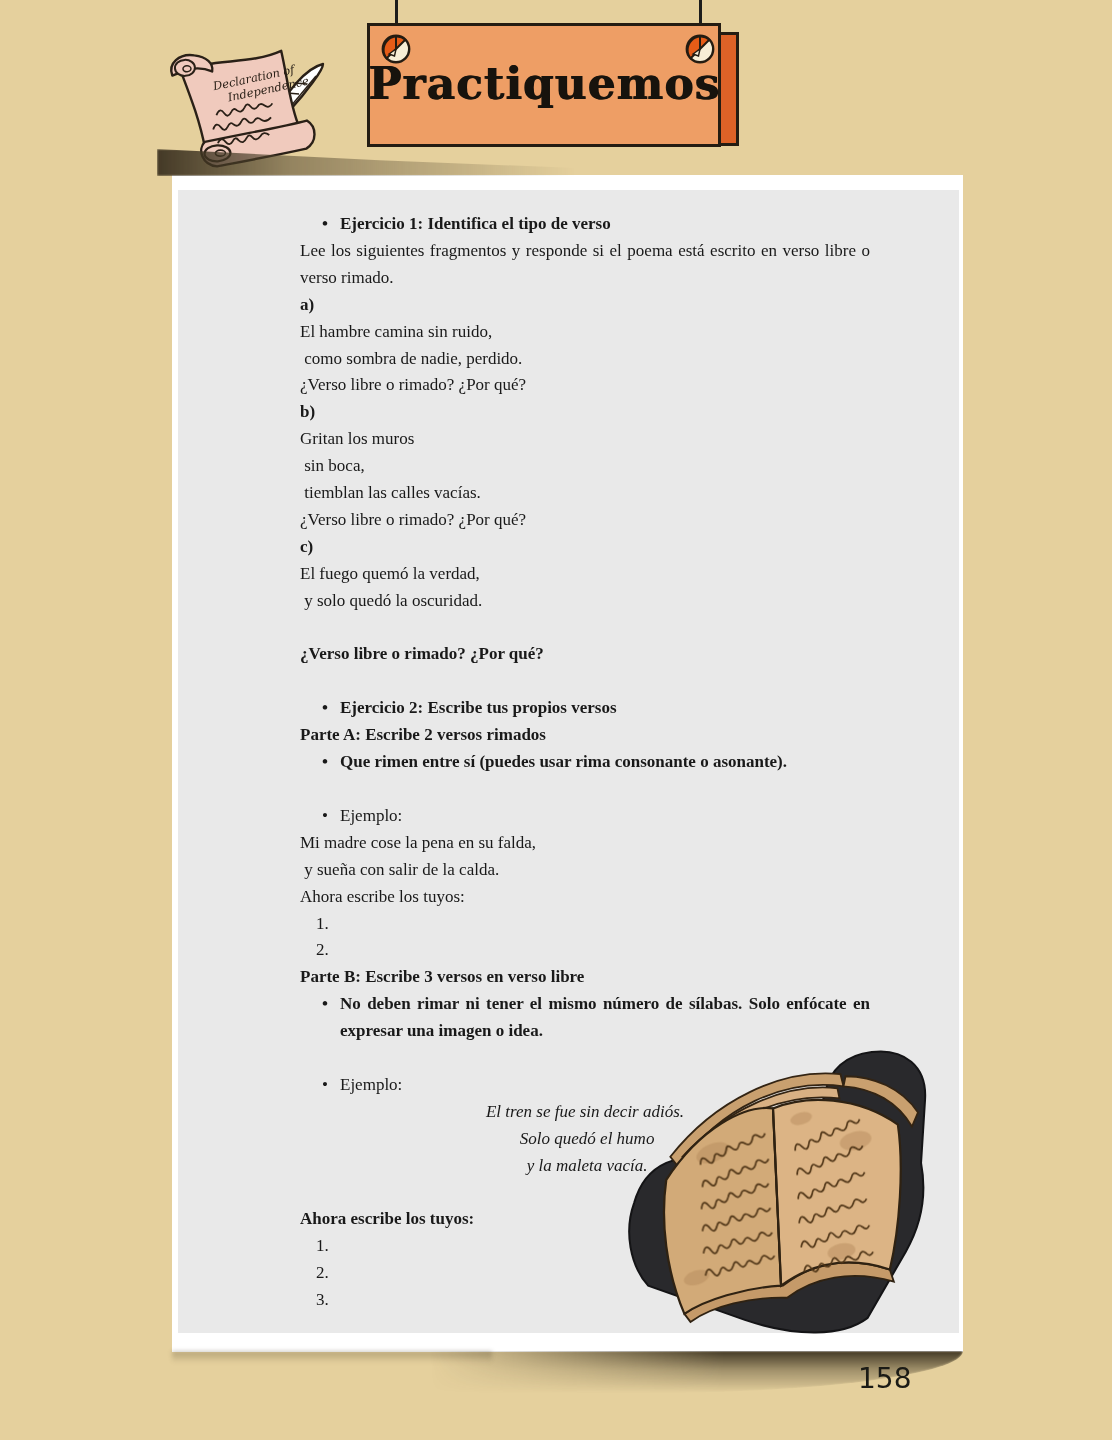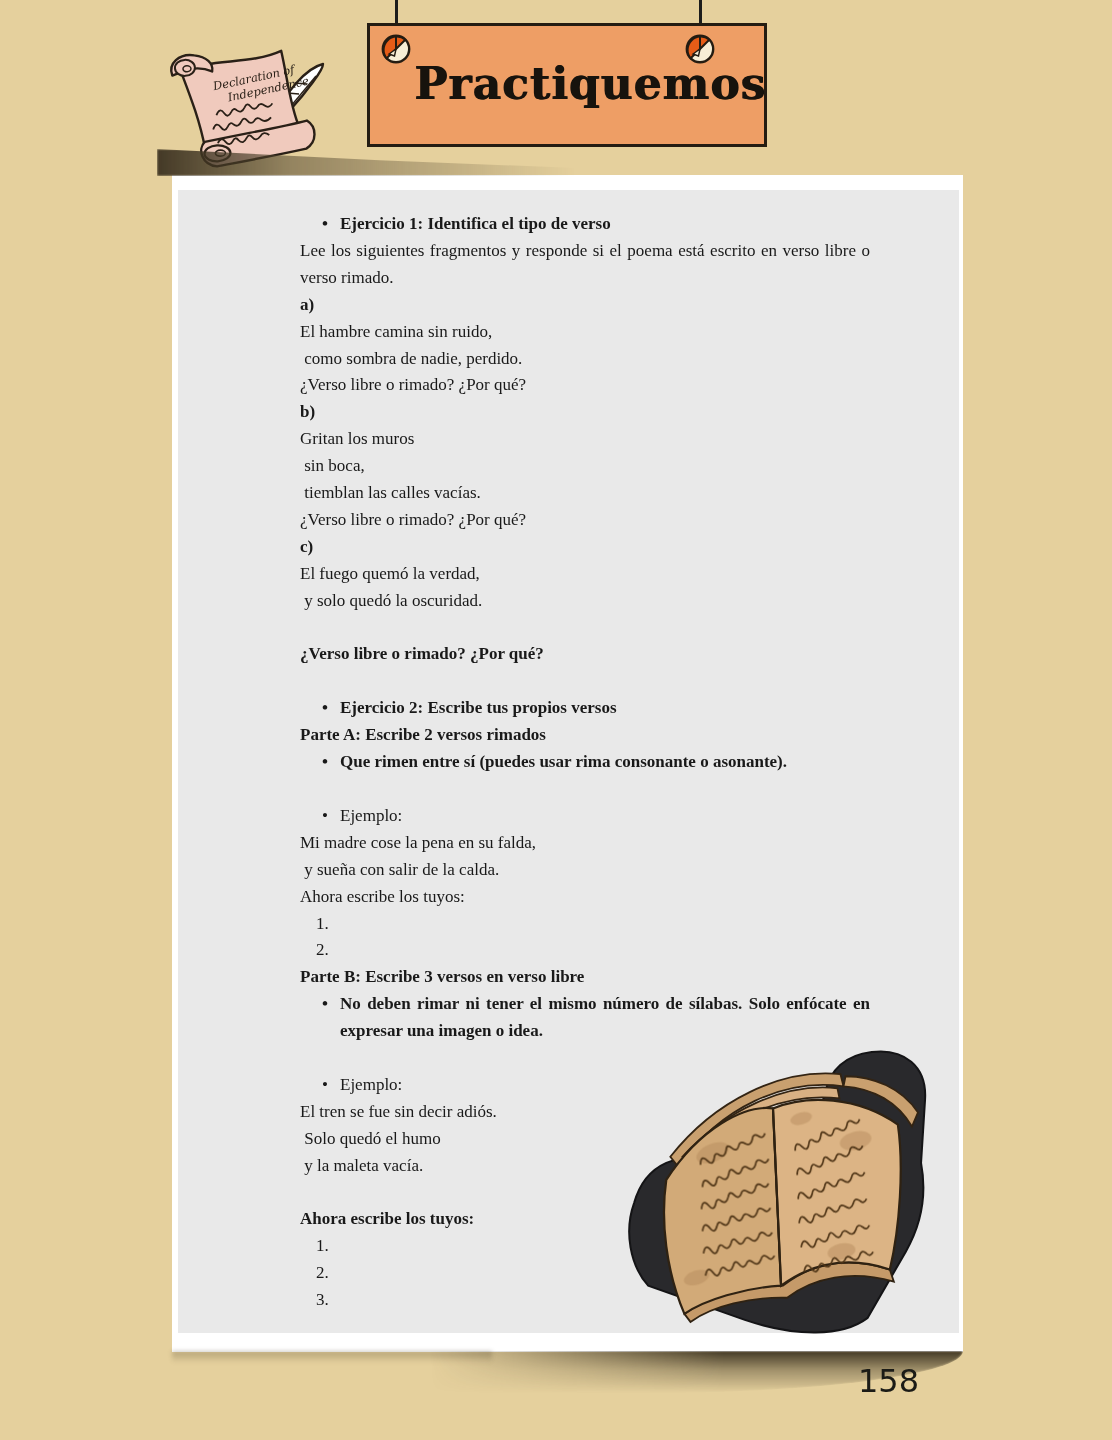--- a/index.html
+++ b/index.html
@@ -14,21 +14,21 @@
   .string{position:absolute;top:0;width:2.5px;background:#1c1c1c;height:49px;}
   .sign-back{
     position:absolute;left:379px;top:32px;width:354px;height:108px;
     background:var(--banner-back-orange,#dd6227);
     border:3px solid var(--outline-dark,#241c12);
   }
   .sign-main{
     position:absolute;left:367px;top:23px;width:348px;height:118px;
     background:var(--banner-orange,#ee9e65);
     border:3px solid var(--outline-dark,#241c12);
-    display:flex;align-items:center;justify-content:center;padding-left:46px;
+    display:flex;align-items:center;justify-content:center;
   }
   .sign-title{
     font-family:"DejaVu Serif",serif;font-weight:bold;
     font-size:44px;letter-spacing:1px;color:#17130d;margin-top:-4px;
     text-shadow:1px 0 0 #17130d;
   }
   .grommet{position:absolute;width:32px;height:32px;}
 
   
   .paper{
@@ -39,21 +39,21 @@
     position:absolute;left:6px;top:15px;right:4px;bottom:19px;
     background:var(--paper-gray,#e9e9e9);
   }
   .content{
     position:absolute;left:122px;top:21px;width:570px;
     font-size:17px;line-height:26.9px;white-space:pre-wrap;
   }
   .line{min-height:26.9px;}
   .spacer{height:26.9px;}
   .bold{font-weight:bold;}
-  .italic{}
+  .italic{font-style:italic;text-align:center;}
   .numbered{padding-left:16px;}
   .bullet, .bullet-bold, .bullet-bold-justify{position:relative;padding-left:40px;}
   .bullet-bold, .bullet-bold-justify{font-weight:bold;}
   .dot{position:absolute;left:22px;top:0;}
   .para-bold-justify{font-weight:normal;text-align:justify;}
   .bullet-bold-justify{text-align:justify;}
 
   
   .shadow-top{
     position:absolute;left:157px;top:149px;width:445px;height:27px;
@@ -70,21 +70,21 @@
     filter:blur(1px);
   }
   .shadow-bottom-left{
     position:absolute;left:172px;top:1351px;width:320px;height:12px;
     background:linear-gradient(to bottom, rgba(48,40,24,.28), rgba(48,40,24,0));
     filter:blur(2px);
   }
 
   .page-number{
     position:absolute;left:858px;top:1362px;
-    font-family:"DejaVu Sans",sans-serif;font-size:32px;color:#1b1b16;
+    font-family:"DejaVu Sans",sans-serif;font-size:28px;color:#1b1b16;
   }
 
   .scroll-svg{position:absolute;left:156px;top:36px;width:180px;height:142px;}
   .book-svg{position:absolute;left:603px;top:1044px;width:334px;height:292px;}
 </style>
 </head>
 <body>
 
 <svg class="scroll-svg" viewBox="0 0 180 142" aria-hidden="true">
 

